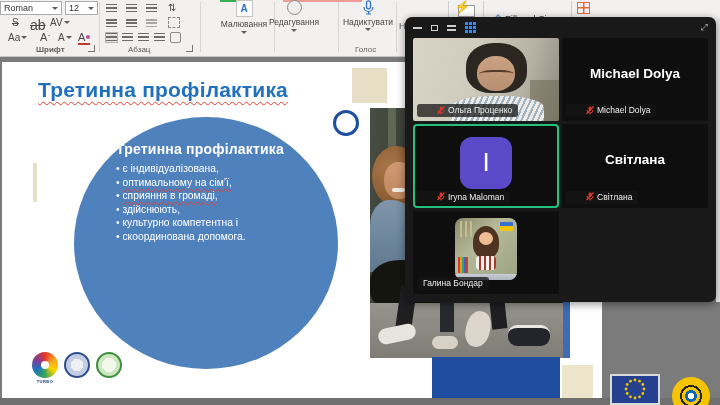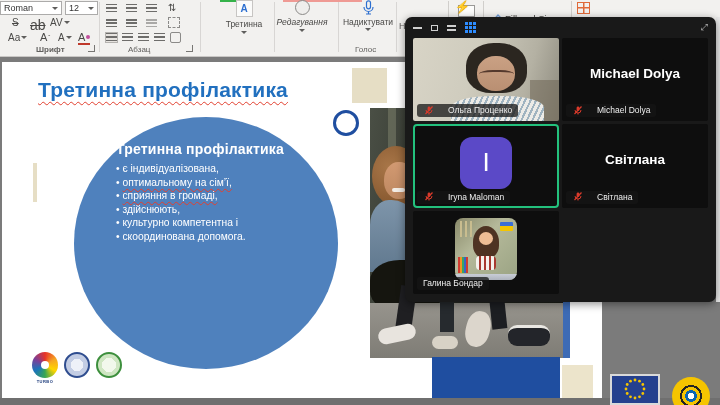--- a/index.html
+++ b/index.html
@@ -71,22 +71,22 @@
   .ztitle{position:absolute;left:0;top:0;right:0;height:21px;display:flex;align-items:center;
           padding:0 8px;gap:9px;}
   .zt-min{width:9px;height:2px;background:#cfcfcf;}
   .zt-sq{width:7px;height:6px;border:1.5px solid #cfcfcf;box-sizing:border-box;}
   .zt-lines{width:9px;height:6px;background:repeating-linear-gradient(to bottom,#cfcfcf 0 2px,transparent 2px 4px);}
   .zt-exp{margin-left:auto;color:#cfcfcf;font-size:9px;font-family:"DejaVu Sans",sans-serif;}
   .zgrid{position:absolute;left:8px;right:8px;top:21px;bottom:8px;display:grid;
          grid-template-columns:1fr 1fr;grid-template-rows:1fr 1fr 1fr;gap:3px;}
   .tile{position:relative;background:#0e0e0e;border-radius:2px;overflow:hidden;}
   .tile.active{outline:2.5px solid var(--c-active_green,#23c17d);outline-offset:-2.5px;border-radius:4px;}
-  .nlabel{position:absolute;left:4px;bottom:4px;display:flex;align-items:center;gap:15px;
-          background:rgba(22,22,22,.75);border-radius:3px;padding:1px 6px 2px 8px;
+  .nlabel{position:absolute;left:4px;bottom:4px;display:flex;align-items:center;gap:3px;
+          background:rgba(22,22,22,.75);border-radius:3px;padding:1px 6px 2px 20px;
           font-size:8.5px;color:#eee;max-width:139px;white-space:nowrap;overflow:hidden;box-sizing:border-box;}
   .nlabel.nomic{padding-left:6px;}
   .nlabel.small{font-size:7.5px;}
   .cname{position:absolute;left:0;right:0;top:42%;transform:translateY(-50%);
          text-align:center;color:#fff;font-weight:bold;font-size:13.5px;}
   .pavatar{position:absolute;left:50%;top:46%;transform:translate(-50%,-50%);width:52px;height:52px;
           border-radius:12px;background:var(--c-avatar_purple,#5b49c7);display:flex;align-items:center;
           justify-content:center;color:#fff;font-size:26px;font-weight:500;}
   .gavatar{position:absolute;left:50%;top:46%;transform:translate(-50%,-50%);width:62px;height:62px;
           border-radius:8px;overflow:hidden;background:linear-gradient(135deg,#8a8a6a,#b5b99a 40%,#9aa383);}
@@ -151,25 +151,25 @@
     <span class="abs" style="left:170px;top:32px;width:9px;height:9px;border:1px solid #8b8a88;border-radius:2px;"></span>
     <div class="glabel" style="left:128px;top:45px;">Абзац</div>
     <div class="lnch" style="left:186px;top:45px;"></div>
     <div class="vsep" style="left:200px;"></div>
 
     <div class="strip" style="left:220px;width:33px;background:#35b24a;"></div>
     <div class="strip" style="left:283px;width:79px;background:#ef9a94;"></div>
 
     <div class="bigbtn" style="left:214px;width:60px;">
       <span style="width:15px;height:15px;background:#fbfbfa;border:1px solid #c7c5c3;display:flex;align-items:center;justify-content:center;font-size:10px;font-weight:bold;color:#2d6fd0;">A</span>
-      <span class="lbl">Третинна</span>
+      <span class="lbl">Малювання</span>
       <span class="chev" style="margin-top:2px;"></span>
     </div>
     <div class="vsep" style="left:274px;"></div>
-    <div class="bigbtn" style="left:272px;width:60px;font-style:italic;">
+    <div class="bigbtn" style="left:264px;width:60px;">
       <span style="width:13px;height:13px;border:1.5px solid #8b8a88;border-radius:50%;background:#efeeec;"></span>
       <span class="lbl">Редагування</span>
       <span class="chev" style="margin-top:2px;"></span>
     </div>
     <div class="vsep" style="left:338px;"></div>
     <div class="bigbtn" style="left:340px;width:56px;">
       <svg width="11" height="15" viewBox="0 0 11 15">
         <rect x="3.5" y="0.8" width="4" height="8" rx="2" fill="none" stroke="#2d6fd0" stroke-width="1.2"></rect>
         <path d="M1 7 a4.5 4.5 0 0 0 9 0 M5.5 11.5 V14 M3 14 h5" fill="none" stroke="#2d6fd0" stroke-width="1.2"></path>
       </svg>

